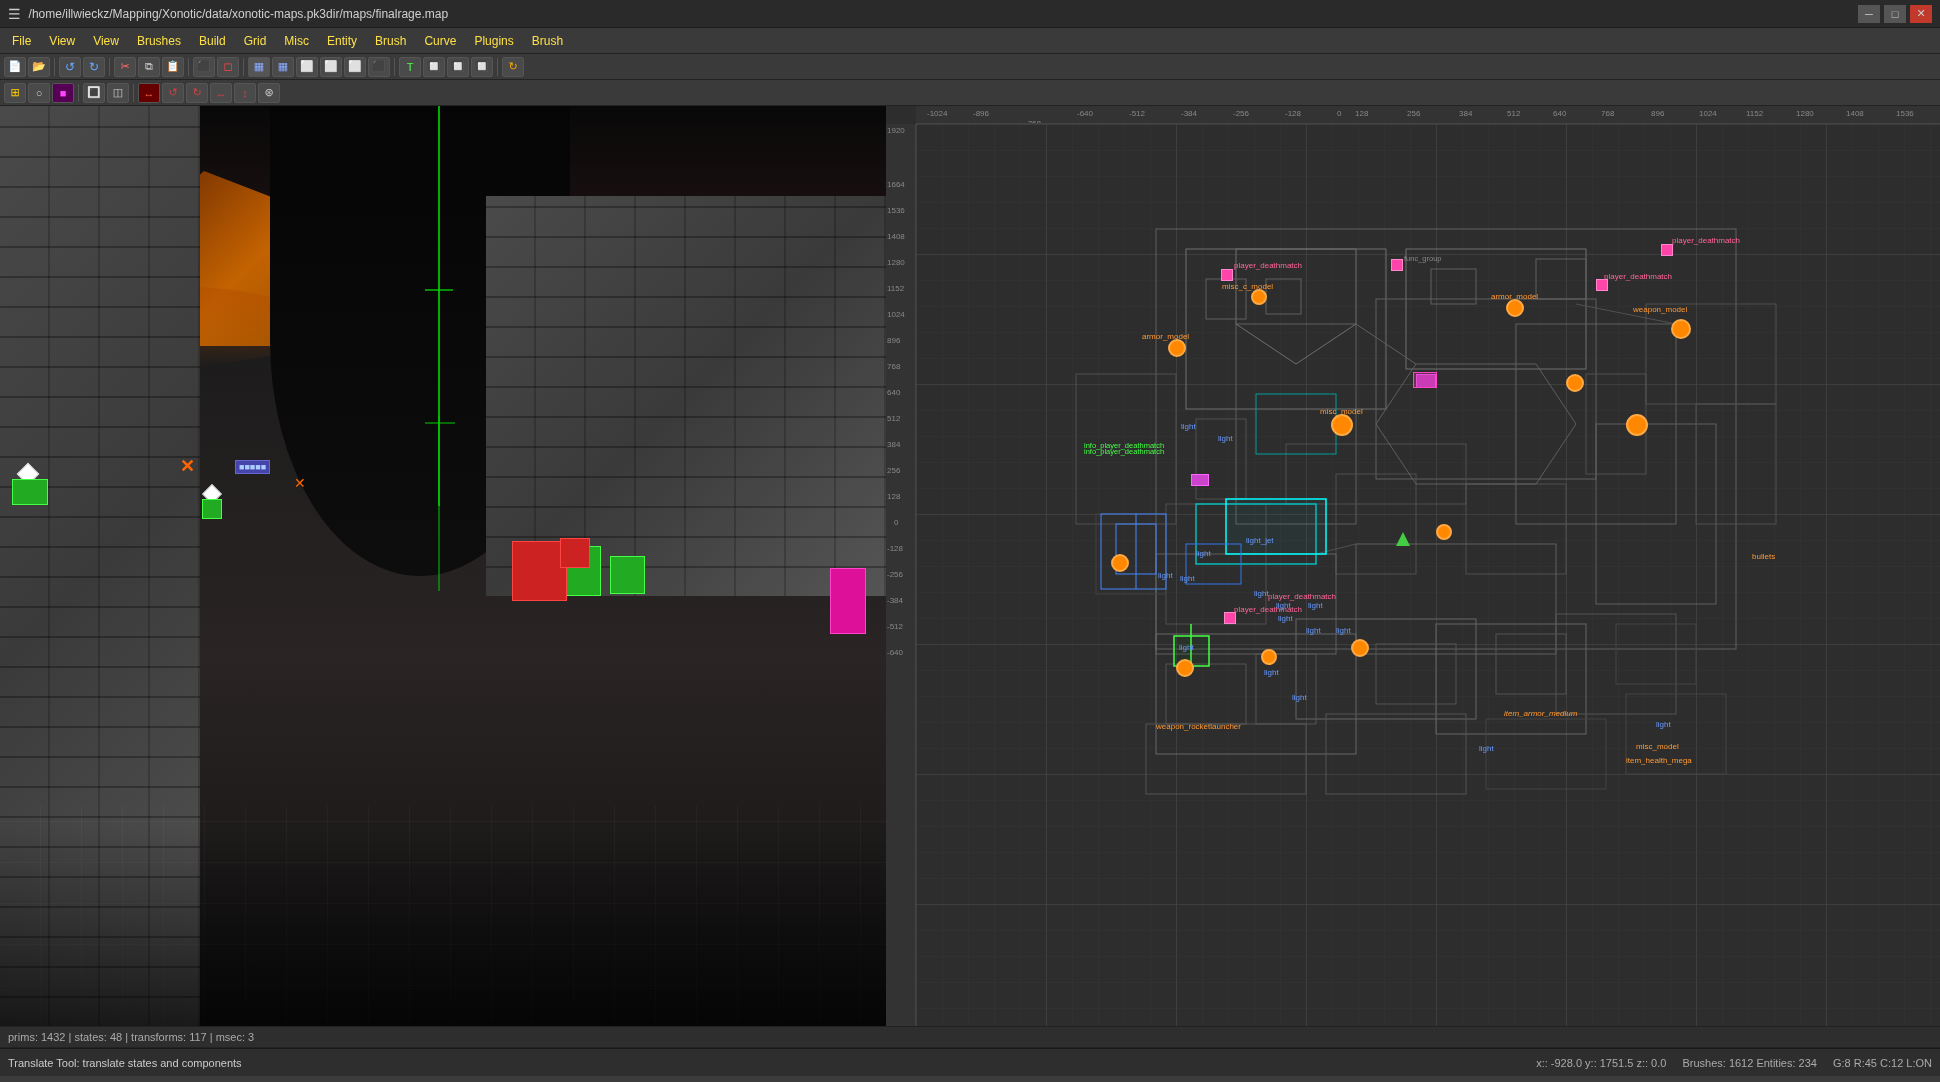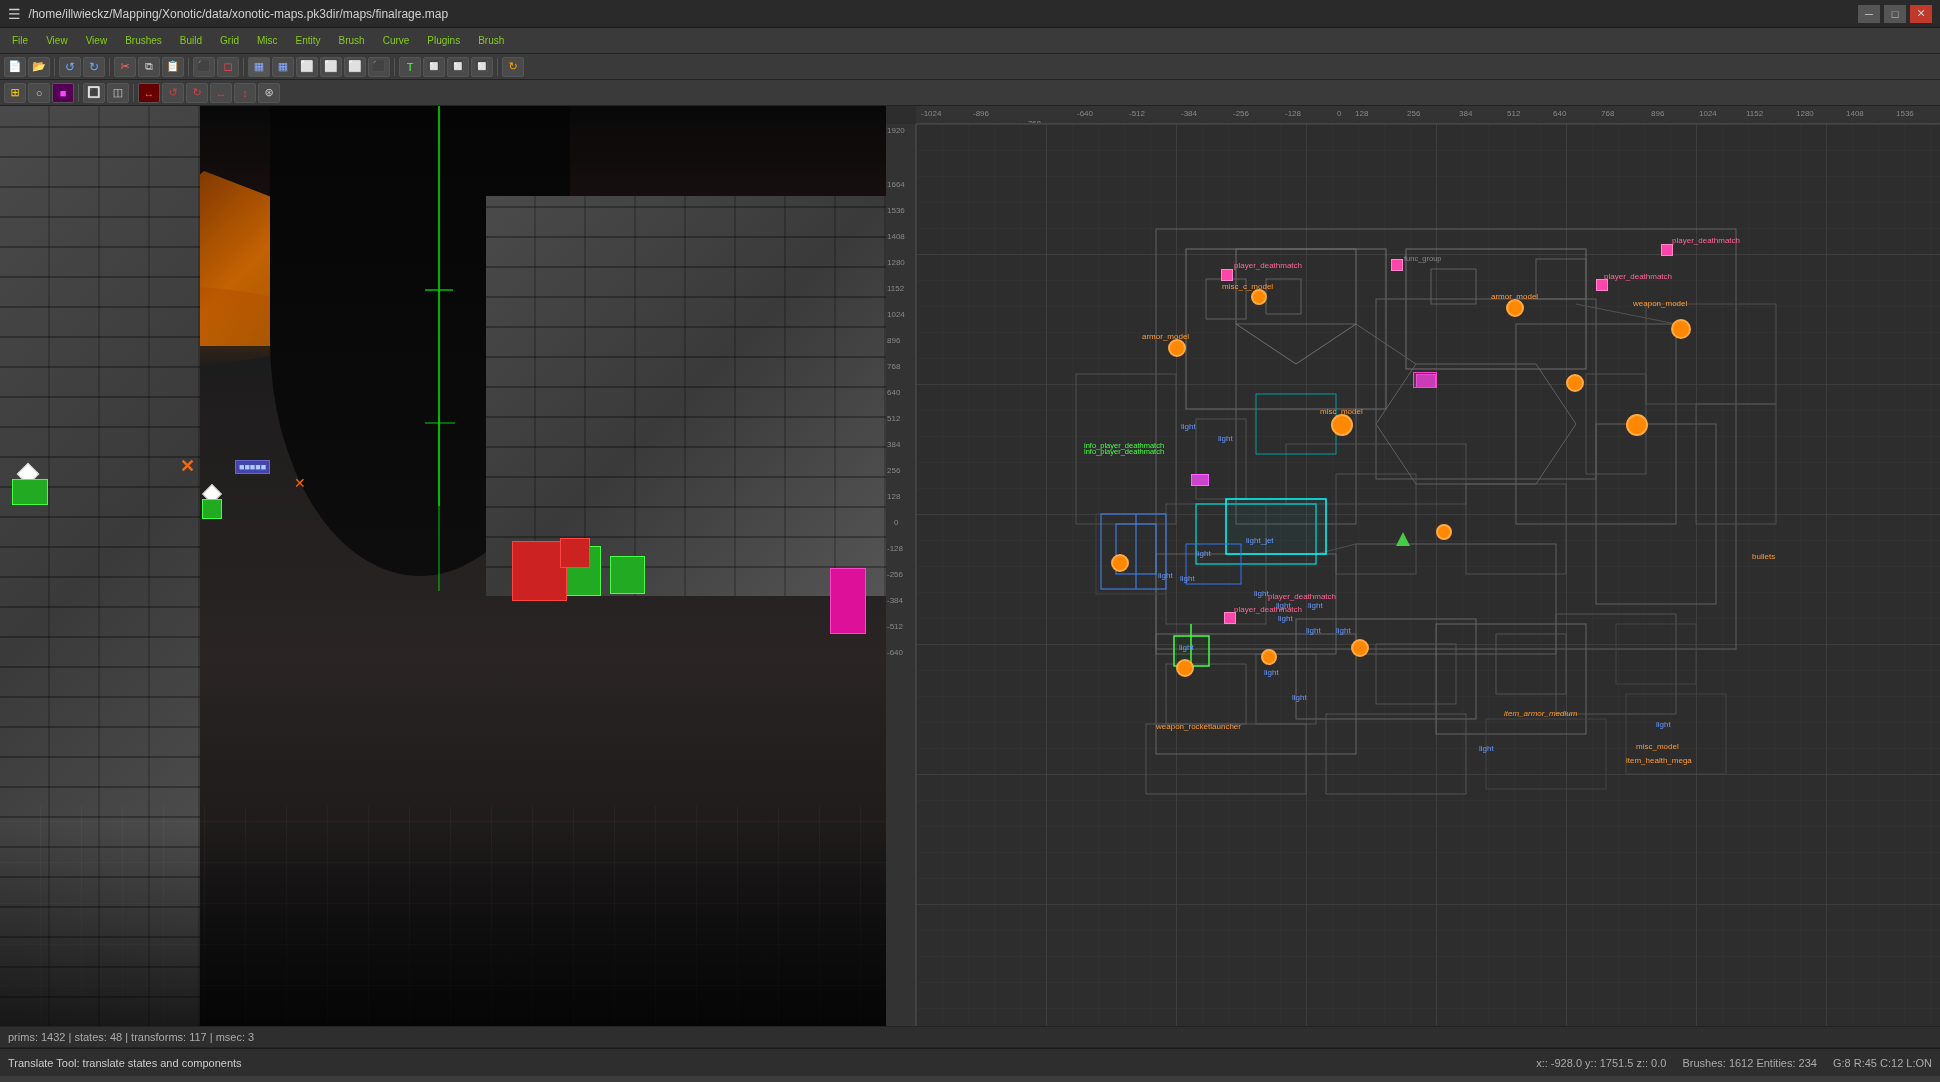--- a/index.html
+++ b/index.html
@@ -61,22 +61,22 @@
       background: #3a3a3a;
       display: flex;
       align-items: center;
       padding: 0 4px;
       border-bottom: 1px solid #222;
       gap: 2px;
     }
     .menu-item {
       padding: 2px 8px;
       cursor: pointer;
-      color: #84cc16;
-      font-size: 10px;
+      color: #fde047;
+      font-size: 12px;
       border-radius: 2px;
     }
 
     
     #toolbar1, #toolbar2 {
       height: 26px;
       background: #3a3a3a;
       display: flex;
       align-items: center;
       padding: 0 4px;
@@ -478,21 +478,21 @@
 
     <div class="entity-pink-box" style="right:20px;top:462px;width:36px;height:66px;"></div>
 
     <div class="depth-overlay"></div>
   </div>
 
   <div id="viewport-2d" style="flex:1; height:100%; background:#2d2d2d; position:relative; overflow:hidden;">
 
     <div id="ruler-top" style="position:absolute;top:0;left:30px;right:0;height:18px;background:#333;border-bottom:1px solid #444;overflow:hidden;">
       <div style="position:relative;width:100%;height:100%;font-size:8.5px;color:#888;">
-        <span class="ruler-tick" style="left:5px;top:3px;">-1024</span>
+        <span class="ruler-tick" style="left:11px;top:3px;">-1024</span>
         <span class="ruler-tick" style="left:57px;top:3px;">-896</span>
         <span class="ruler-tick" style="left:109px;top:13px;">-768</span>
         <span class="ruler-tick" style="left:161px;top:3px;">-640</span>
         <span class="ruler-tick" style="left:213px;top:3px;">-512</span>
         <span class="ruler-tick" style="left:265px;top:3px;">-384</span>
         <span class="ruler-tick" style="left:317px;top:3px;">-256</span>
         <span class="ruler-tick" style="left:369px;top:3px;">-128</span>
         <span class="ruler-tick" style="left:421px;top:3px;">0</span>
         <span class="ruler-tick" style="left:439px;top:3px;">128</span>
         <span class="ruler-tick" style="left:491px;top:3px;">256</span>
@@ -666,21 +666,21 @@
       <span class="map-label-blue" style="left:280px;top:425px;">light</span>
       <span class="map-label-blue" style="left:242px;top:447px;">light</span>
       <span class="map-label-blue" style="left:264px;top:450px;">light</span>
       <span class="map-label-blue" style="left:348px;top:544px;">light</span>
       <span class="map-label-blue" style="left:376px;top:569px;">light</span>
       <span class="map-label-blue" style="left:740px;top:596px;">light</span>
       <span class="map-label-blue" style="left:563px;top:620px;">light</span>
 
       <span class="map-label-orange" style="left:226px;top:208px;">armor_model</span>
       <span class="map-label-orange" style="left:575px;top:168px;">armor_model</span>
-      <span class="map-label-orange" style="left:717px;top:175px;text-align:right;">weapon_model</span>
+      <span class="map-label-orange" style="left:717px;top:181px;text-align:right;">weapon_model</span>
       <span class="map-label-orange" style="left:404px;top:283px;">misc_model</span>
       <span class="map-label-orange" style="left:306px;top:158px;">misc_c_model</span>
       <span class="map-label-orange" style="left:836px;top:428px;">bullets</span>
       <span class="map-label-orange" style="left:710px;top:632px;">item_health_mega</span>
       <span class="map-label-orange" style="left:720px;top:618px;">misc_model</span>
       <span class="map-label-orange" style="left:240px;top:598px;">weapon_rocketlauncher</span>
       <span class="map-label-orange" style="left:588px;top:585px;font-style:italic;">item_armor_medium</span>
 
       <span style="position:absolute;left:168px;top:317px;font-size:7.5px;color:#44ff44;white-space:nowrap;">info_player_deathmatch</span>
       <span style="position:absolute;left:168px;top:323px;font-size:7.5px;color:#44ff44;white-space:nowrap;">info_player_deathmatch</span>

